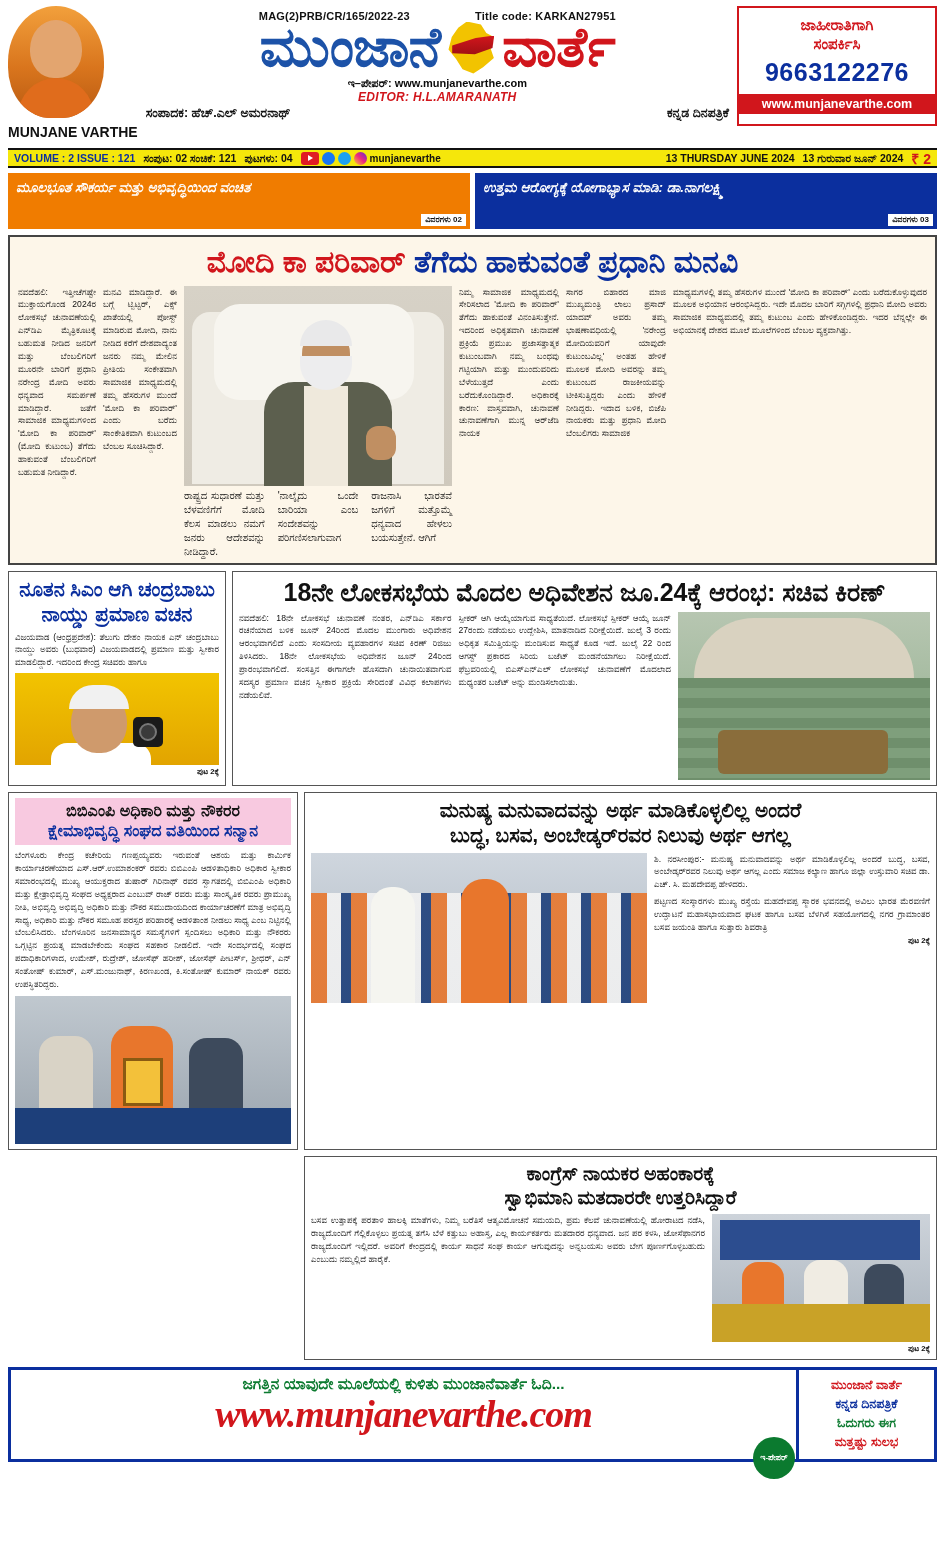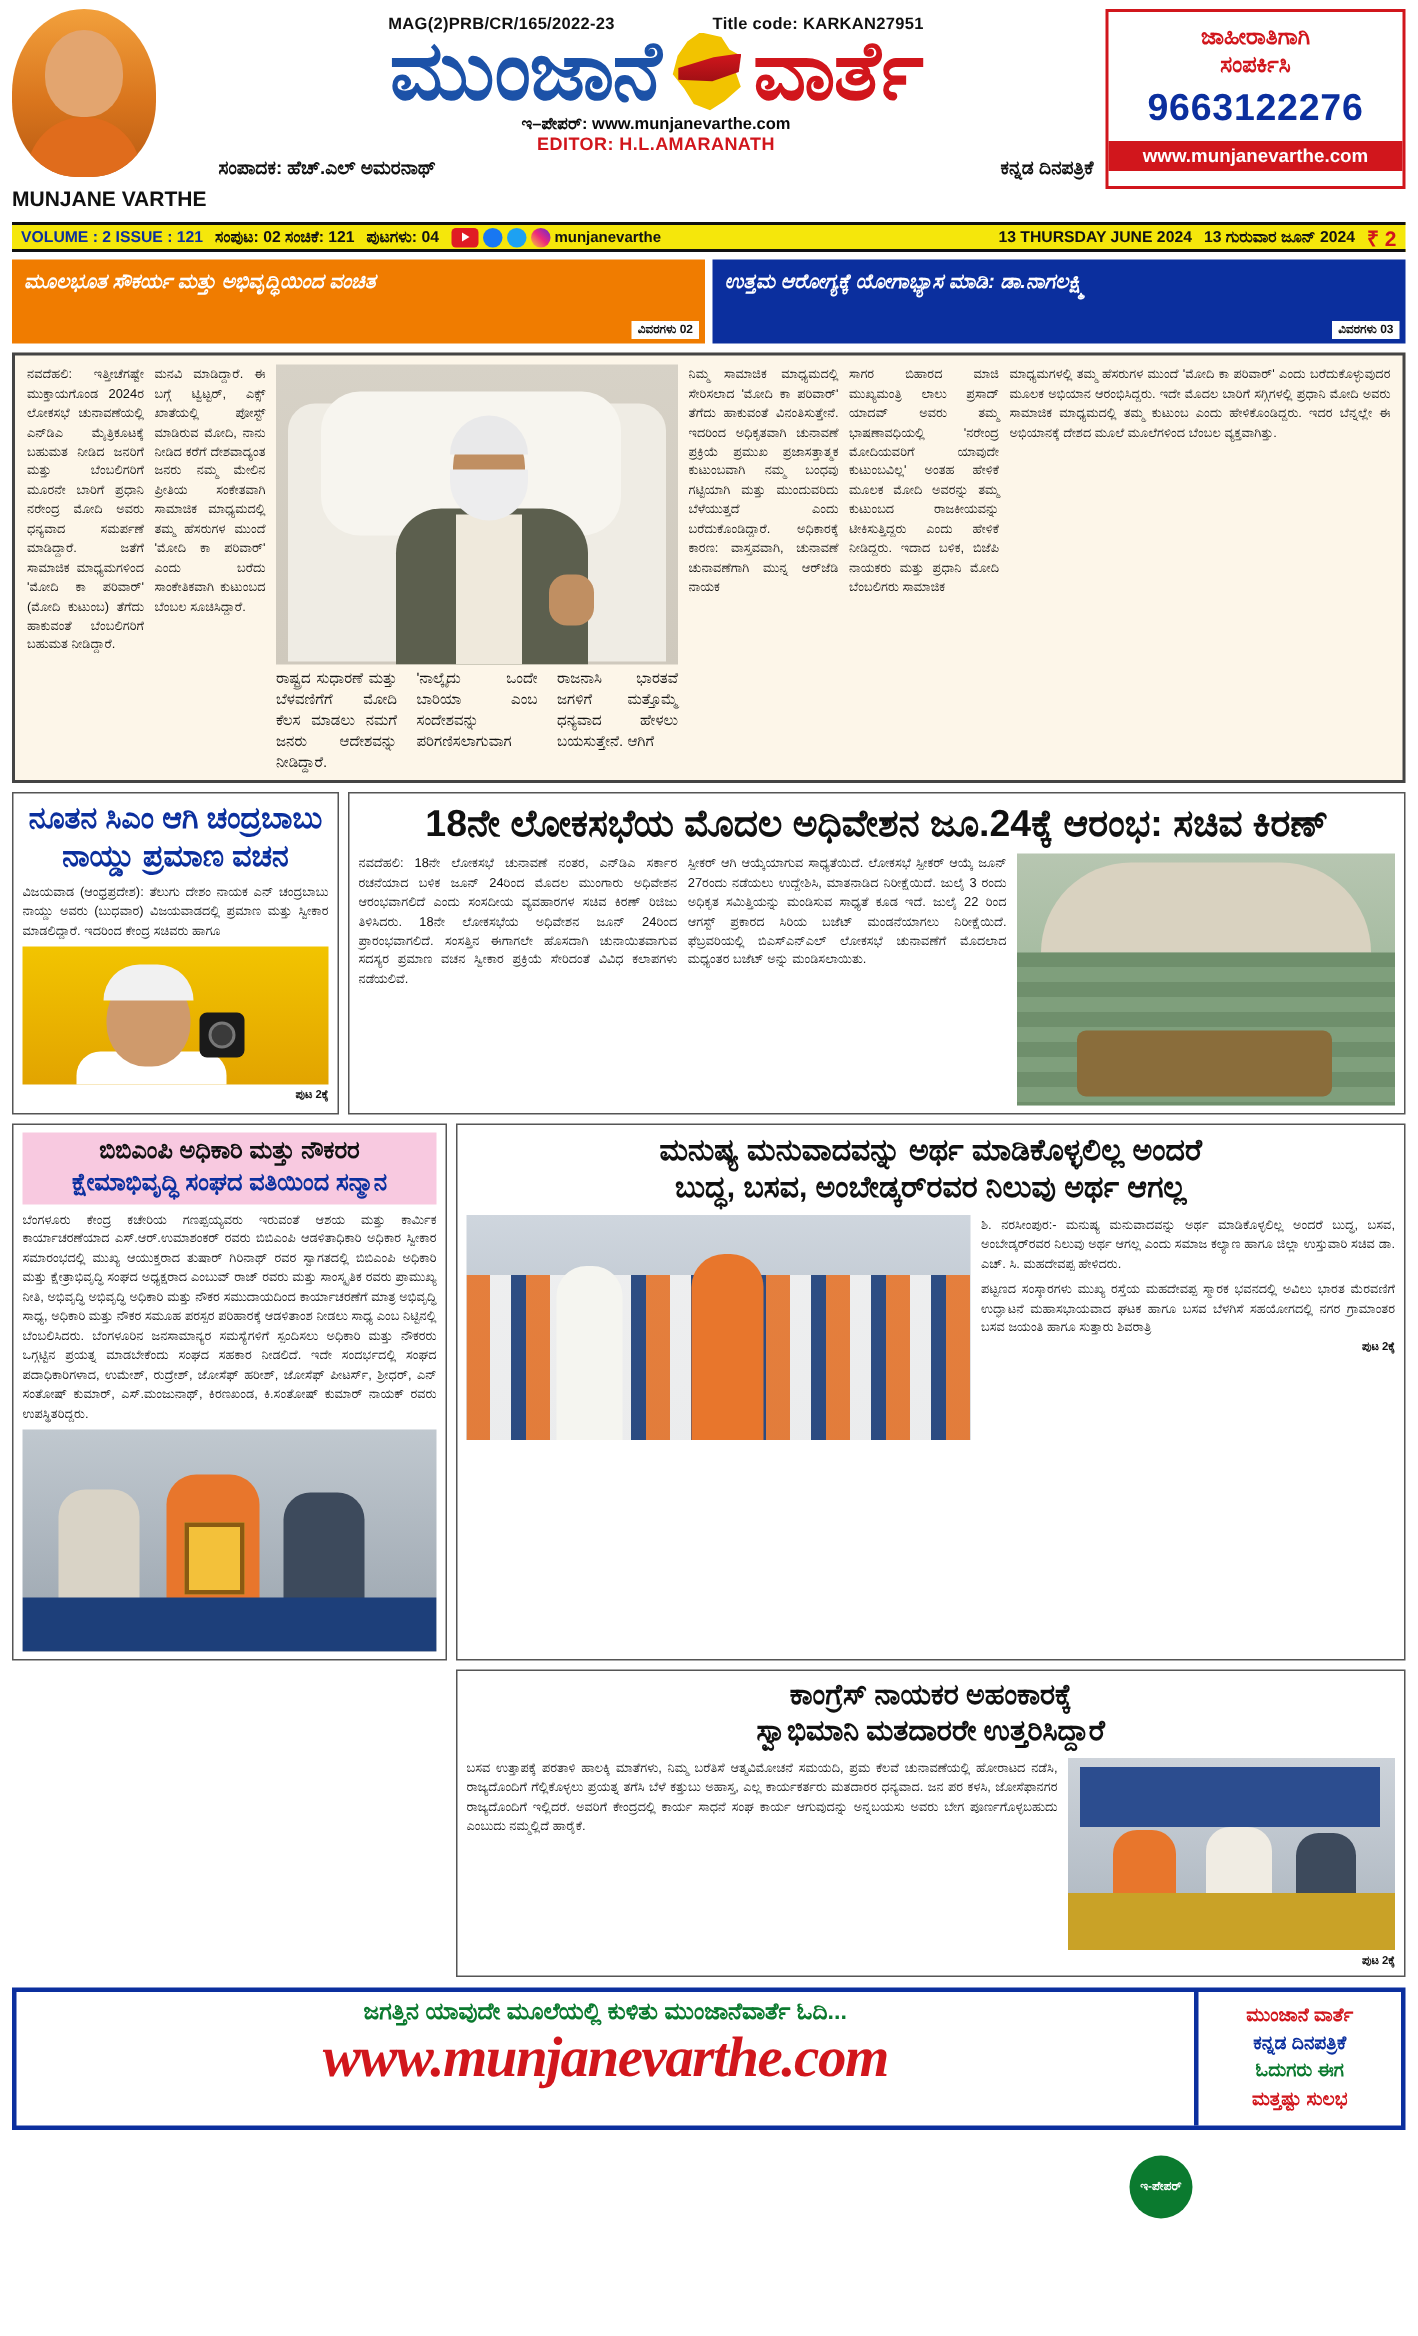--- a/index.html
+++ b/index.html
@@ -50,21 +50,21 @@
     background:#f2c300;
     clip-path:polygon(42% 0,68% 6%,78% 22%,92% 30%,86% 52%,92% 70%,72% 88%,54% 100%,34% 92%,22% 72%,8% 54%,14% 30%,26% 12%);
   }
   .mh-logo .horn {
     position:absolute; left:8px; top:14px; width:42px; height:26px;
     background:linear-gradient(#d1161c,#8d0d11);
     clip-path:polygon(0 38%,56% 10%,100% 0,96% 48%,54% 72%,0 68%);
   }
   .mh-sub { font-size:11px; font-weight:bold; color:#111; margin-top:2px; }
   .mh-sub .url { color:#0a0a0a; }
-  .mh-editor { font-size:12px; font-weight:bold; color:#d1161c; letter-spacing:.3px; }
+  .mh-editor { font-size:12px; font-weight:bold; color:#d1161c; letter-spacing:.3px;font-style:italic; }
   .mh-row3 { display:flex; justify-content:space-between; align-items:center; margin-top:2px; padding:0 2px; }
   .mh-row3 div { font-size:12.5px; font-weight:bold; }
   .mh-left-name { font-size:14px; font-weight:bold; margin-top:6px; text-align:center; }
   .mh-ad {
     width:200px; flex:0 0 200px; height:120px; border:2px solid #d1161c;
     background:#fff; text-align:center; padding-top:8px;
   }
   .mh-ad .l1, .mh-ad .l2 { color:#d1161c; font-size:15px; font-weight:bold; line-height:1.25; }
   .mh-ad .phone { color:#0b2f9e; font-size:25px; font-weight:bold; margin-top:4px; letter-spacing:.5px; }
   .mh-ad .site { background:#d1161c; color:#fff; font-size:12.5px; font-weight:bold; margin-top:7px; padding:3px 0; }
@@ -262,20 +262,24 @@
       <div class="txt">ಮೂಲಭೂತ ಸೌಕರ್ಯ ಮತ್ತು ಅಭಿವೃದ್ಧಿಯಿಂದ ವಂಚಿತ</div>
       <div class="pg">ವಿವರಗಳು 02</div>
     </div>
     <div class="teaser t-blue">
       <div class="txt">ಉತ್ತಮ ಆರೋಗ್ಯಕ್ಕೆ ಯೋಗಾಭ್ಯಾಸ ಮಾಡಿ: ಡಾ.ನಾಗಲಕ್ಷ್ಮಿ</div>
       <div class="pg">ವಿವರಗಳು 03</div>
     </div>
   </div>
 
   <div class="lead">
+    <h1>
+      <span class="red">ಮೋದಿ ಕಾ ಪರಿವಾರ್</span>
+      <span class="blue">ತೆಗೆದು ಹಾಕುವಂತೆ ಪ್ರಧಾನಿ ಮನವಿ</span>
+    </h1>
     <div class="lead-body">
       <div class="col c-narrow">ನವದೆಹಲಿ: ಇತ್ತೀಚೆಗಷ್ಟೇ ಮುಕ್ತಾಯಗೊಂಡ 2024ರ ಲೋಕಸಭೆ ಚುನಾವಣೆಯಲ್ಲಿ ಎನ್‌ಡಿಎ ಮೈತ್ರಿಕೂಟಕ್ಕೆ ಬಹುಮತ ನೀಡಿದ ಜನರಿಗೆ ಮತ್ತು ಬೆಂಬಲಿಗರಿಗೆ ಮೂರನೇ ಬಾರಿಗೆ ಪ್ರಧಾನಿ ನರೇಂದ್ರ ಮೋದಿ ಅವರು ಧನ್ಯವಾದ ಸಮರ್ಪಣೆ ಮಾಡಿದ್ದಾರೆ. ಜತೆಗೆ ಸಾಮಾಜಿಕ ಮಾಧ್ಯಮಗಳಿಂದ 'ಮೋದಿ ಕಾ ಪರಿವಾರ್' (ಮೋದಿ ಕುಟುಂಬ) ತೆಗೆದು ಹಾಕುವಂತೆ ಬೆಂಬಲಿಗರಿಗೆ ಬಹುಮತ ನೀಡಿದ್ದಾರೆ.</div>
       <div class="col c-narrow2">ಮನವಿ ಮಾಡಿದ್ದಾರೆ. ಈ ಬಗ್ಗೆ ಟ್ವಿಟ್ಟರ್, ಎಕ್ಸ್ ಖಾತೆಯಲ್ಲಿ ಪೋಸ್ಟ್ ಮಾಡಿರುವ ಮೋದಿ, ನಾನು ನೀಡಿದ ಕರೆಗೆ ದೇಶವಾದ್ಯಂತ ಜನರು ನಮ್ಮ ಮೇಲಿನ ಪ್ರೀತಿಯ ಸಂಕೇತವಾಗಿ ಸಾಮಾಜಿಕ ಮಾಧ್ಯಮದಲ್ಲಿ ತಮ್ಮ ಹೆಸರುಗಳ ಮುಂದೆ 'ಮೋದಿ ಕಾ ಪರಿವಾರ್' ಎಂದು ಬರೆದು ಸಾಂಕೇತಿಕವಾಗಿ ಕುಟುಂಬದ ಬೆಂಬಲ ಸೂಚಿಸಿದ್ದಾರೆ.</div>
       <div class="lead-figure">
         <div class="photo photo-modi">
           <span class="sofa"></span>
             <span class="sofa-back"></span>
           <span class="body"></span>
             <span class="kurta"></span>
           <span class="head"></span>

